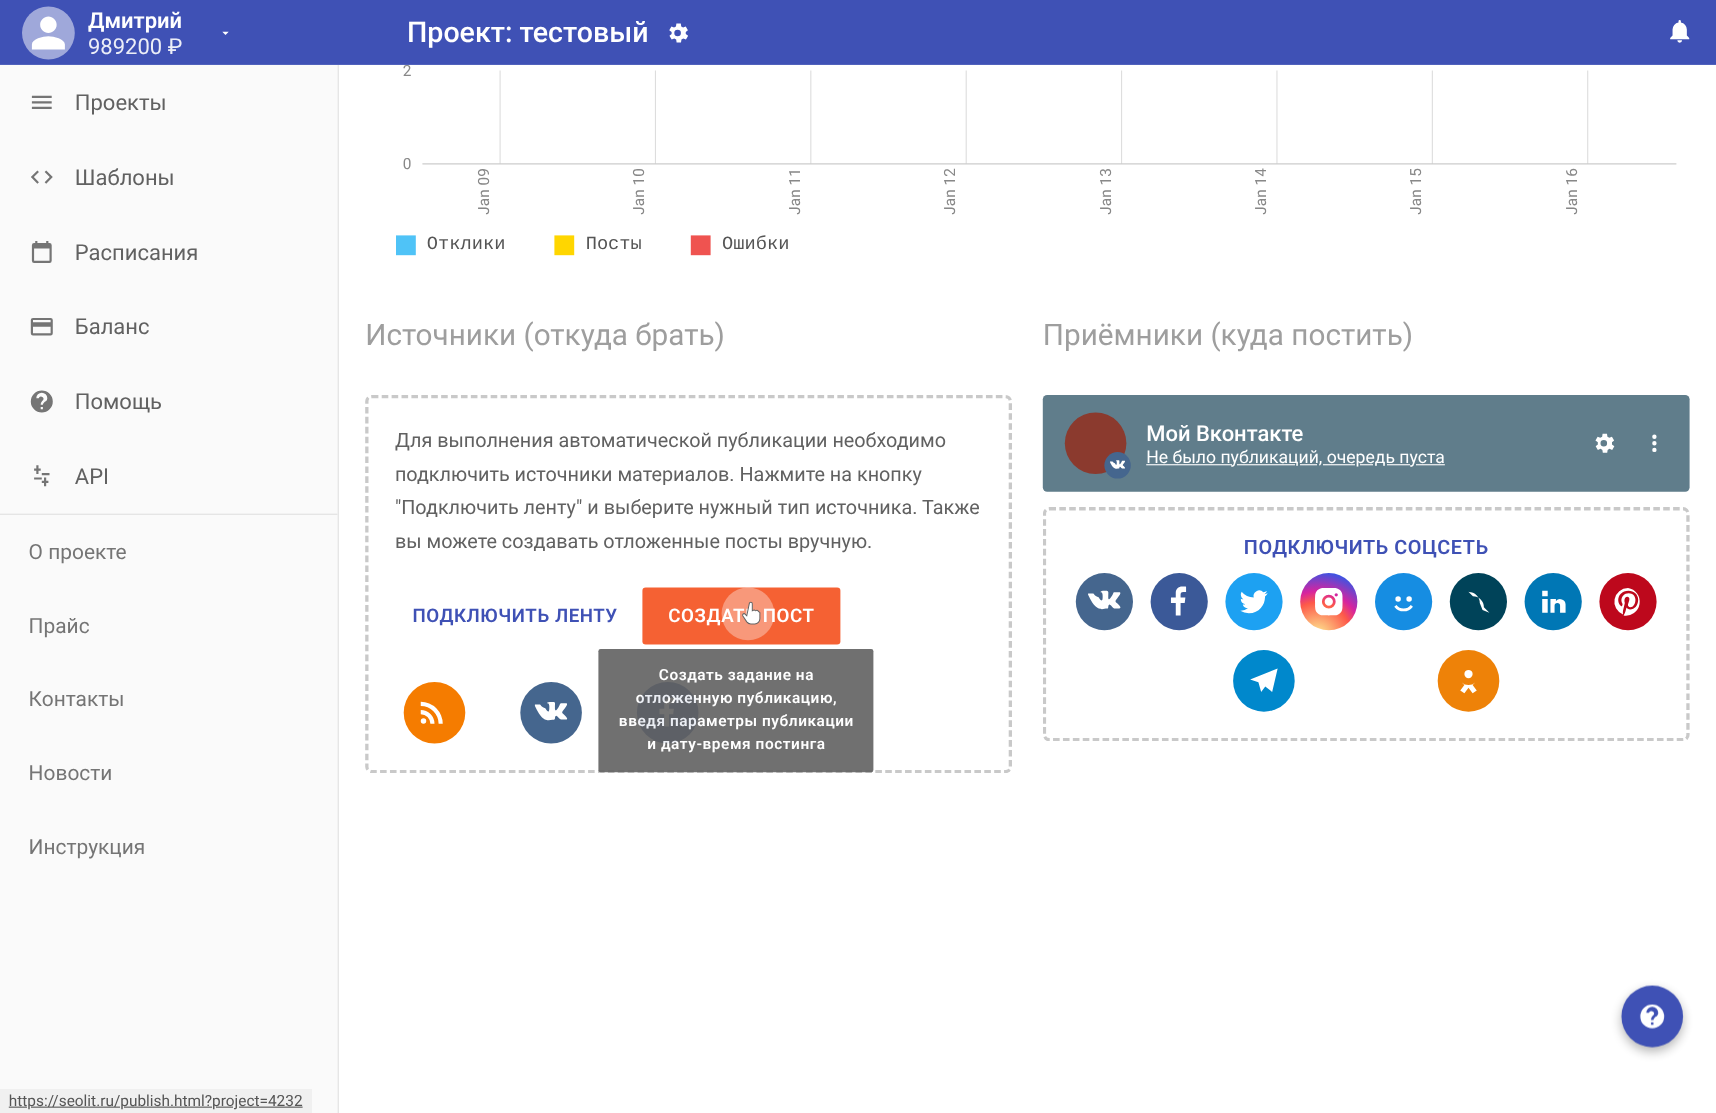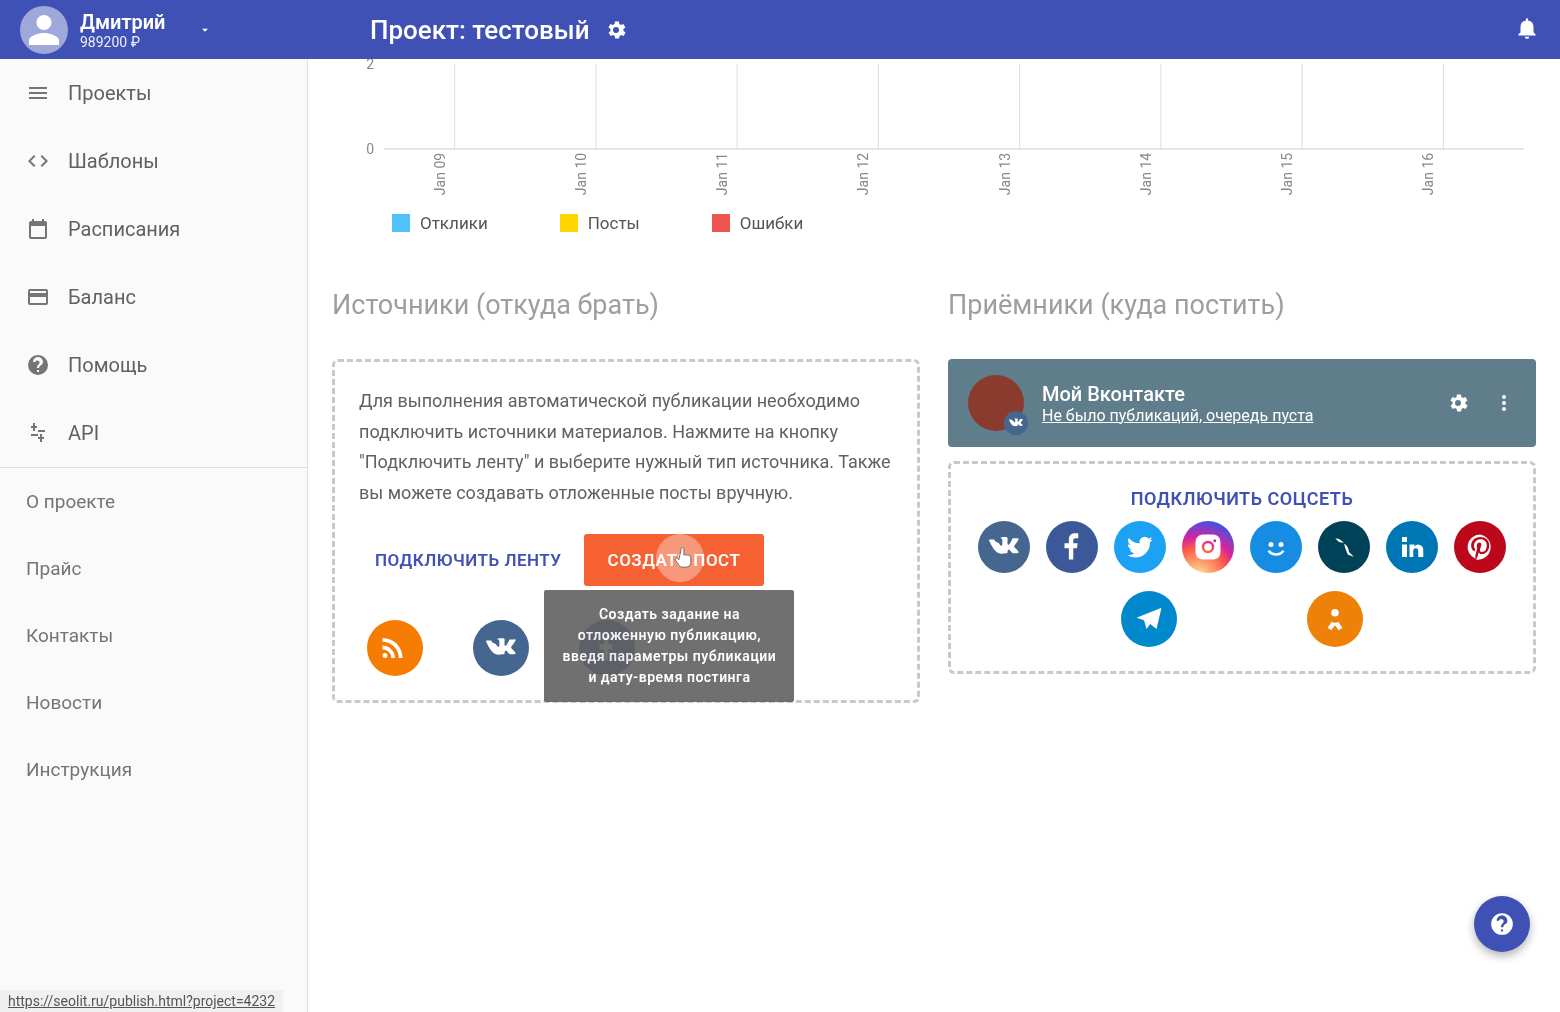--- a/index.html
+++ b/index.html
@@ -3,38 +3,38 @@
 <meta charset="utf-8">
 <style>
 * { margin: 0; padding: 0; box-sizing: border-box; }
 body { font-family: Roboto, Arial, sans-serif; background: #fff; overflow: hidden; }
 .app { display: flex; flex-direction: column; height: 1012px; width: 1560px; }
 .header { background: #3f51b5; color: #fff; height: 59px; display: flex; align-items: center; padding: 0 20px; }
 .user-block { display: flex; align-items: center; gap: 12px; min-width: 270px; cursor: pointer; }
 .avatar { width: 48px; height: 48px; border-radius: 50%; background: #9fa8da; display: flex; align-items: center; justify-content: center; }
 .avatar svg { width: 36px; height: 36px; fill: #fff; }
 .user-text .name { font-size: 20px; font-weight: 600; }
-.user-text .balance { font-size: 14px; opacity: .9; }
+.user-text .balance { font-size: 20px; opacity: .9; }
 .caret-down { margin-left: 20px; }
 .project-title { font-size: 26px; font-weight: 500; display: flex; align-items: center; gap: 14px; margin-left: 80px; }
 .header-right { margin-left: auto; }
 
 .body { flex: 1; display: flex; overflow: hidden; }
 .sidebar { width: 308px; background: #fafafa; border-right: 1px solid #e0e0e0; overflow-y: auto; position: relative; }
 .sidebar::-webkit-scrollbar { width: 10px; }
 .sidebar::-webkit-scrollbar-thumb { background: #ccc; border-radius: 4px; }
 .nav-item { display: flex; align-items: center; gap: 18px; padding: 22px 26px; color: #616161; font-size: 20px; cursor: pointer; }
 .nav-item svg { width: 24px; height: 24px; fill: #757575; }
 .nav-sep { height: 1px; background: #e0e0e0; margin: 0 0; }
 .nav-simple { padding: 22px 26px; color: #757575; font-size: 19px; cursor: pointer; }
 
 .main { flex: 1; overflow-y: auto; padding: 0 24px 30px 24px; position: relative; }
 .chart-area { position: relative; height: 180px; margin-top: 0; }
 .chart-svg { width: 100%; height: 140px; }
-.chart-legend { display: flex; gap: 72px; margin-left: 60px; margin-top: 10px; }
+.chart-legend { display: flex; gap: 45px; margin-left: 28px; margin-top: 10px; font-family: Liberation Mono, monospace; }
 .legend-item { display: flex; align-items: center; gap: 10px; font-size: 17px; color: #555; }
 .legend-swatch { width: 18px; height: 18px; }
 
 .panels { display: flex; gap: 28px; margin-top: 50px; }
 .panel-col { flex: 1; }
 .panel-title { font-size: 27px; color: #9e9e9e; margin-bottom: 38px; }
 
 .dashed-box { border: 3px dashed #c9c9c9; border-radius: 6px; padding: 24px; }
 .src-text { color: #616161; font-size: 18px; line-height: 1.7; margin-bottom: 26px; }
 .btn-row { display: flex; gap: 18px; align-items: center; padding-left: 12px; position: relative; }

